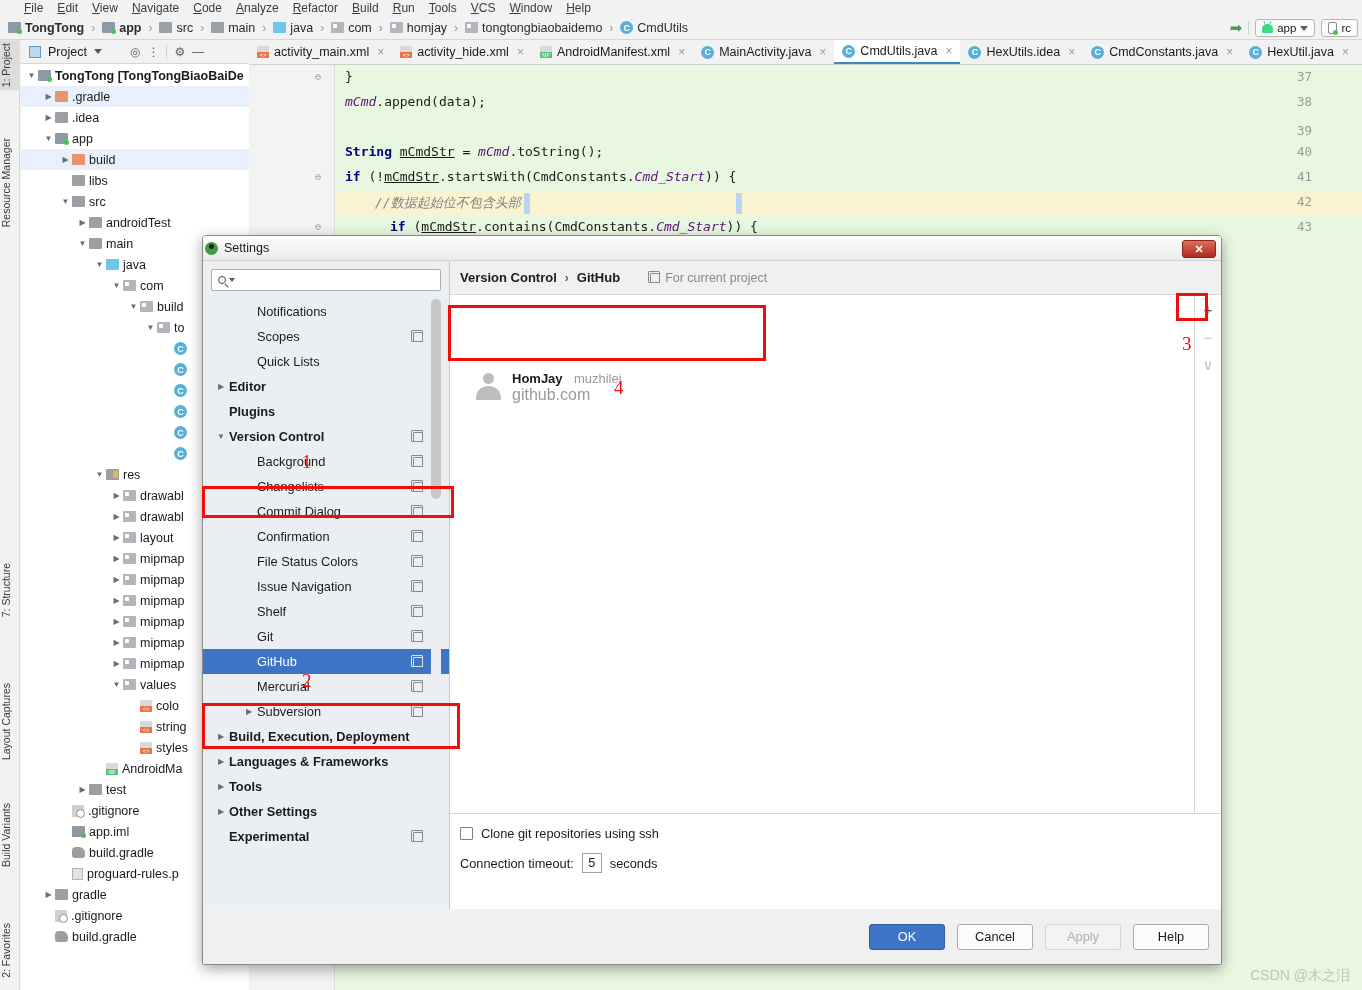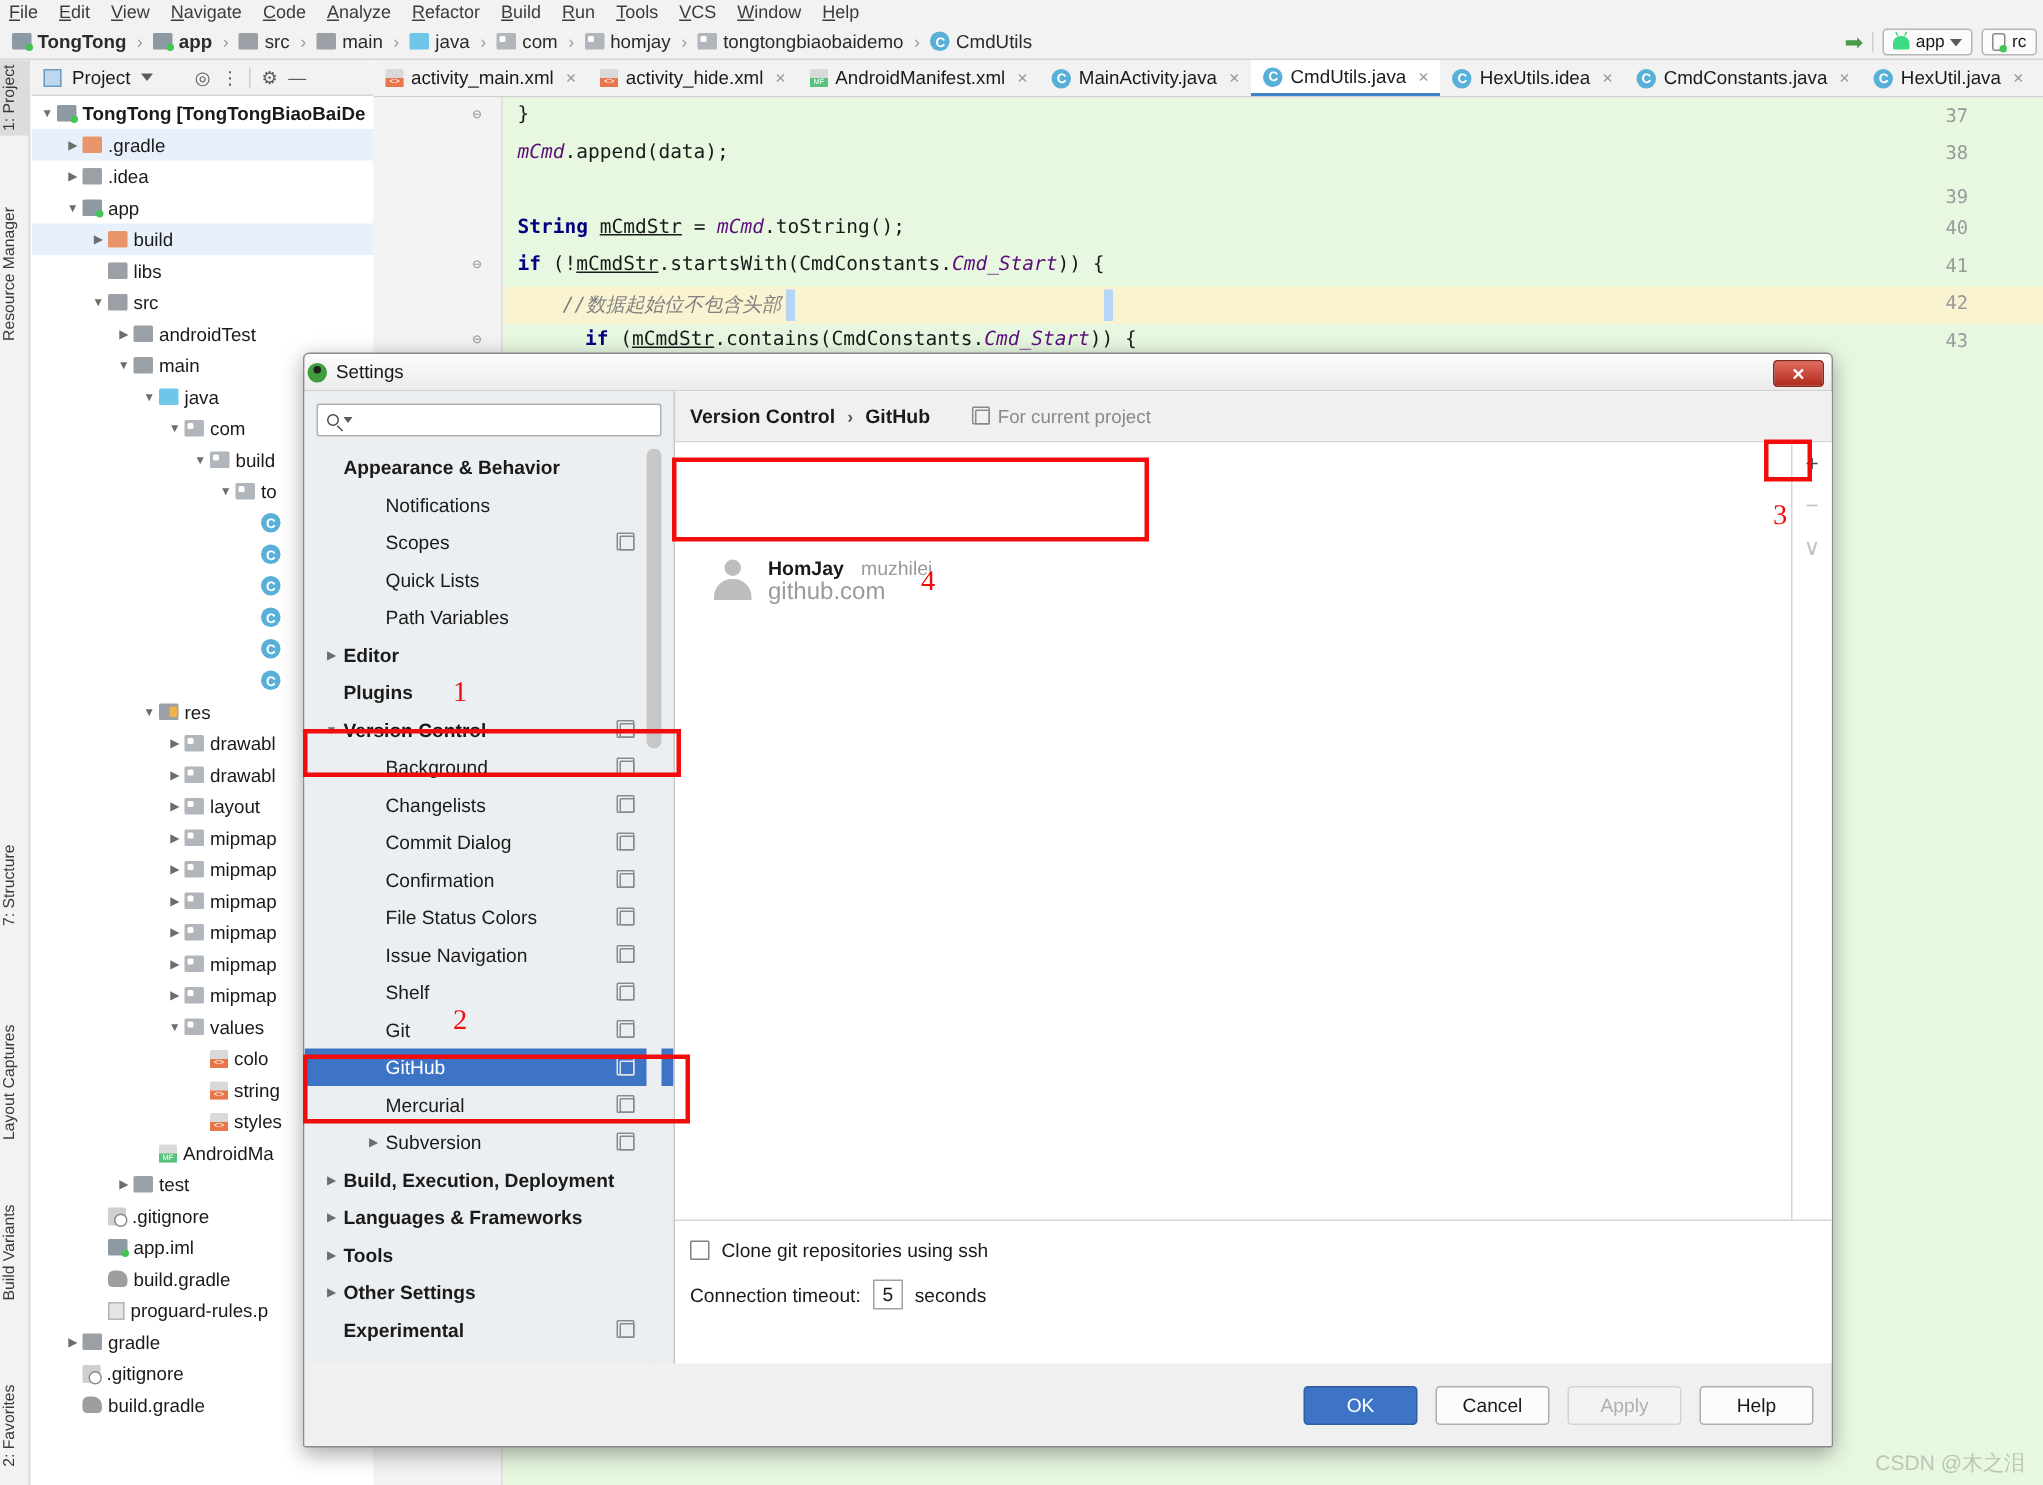--- a/index.html
+++ b/index.html
@@ -13,21 +13,21 @@
     position:relative;
     color:#1a1a1a;
   }
 
   
   #ide { position:absolute; inset:0; background:#f2f2f2; }
 
   .menubar {
     position:absolute; top:0; left:0; width:1362px; height:16px;
     background:#f2f2f2; overflow:hidden;
-    display:flex; align-items:flex-end; padding-left:6px; gap:14px;
+    display:flex; align-items:flex-end; padding-left:24px; gap:14px;
   }
   .menubar .mi {
     font-size:12px; color:#3c3c3c; line-height:11px;
     position:relative; top:-2px; white-space:nowrap;
   }
   .menubar .mi u { text-decoration:underline; }
 
   
   .navbar {
     position:absolute; top:16px; left:0; width:1362px; height:24px;
@@ -625,40 +625,32 @@
 
       <div class="dlg-left">
         <div class="searchwrap">
           <div class="searchbox">
             <span class="maglass"></span>
             <span class="tinycaret"></span>
             <input value="" placeholder="" style="">
           </div>
         </div>
         <div class="stree" id="stree">
-          <div class="srow bold" style="padding-left: 10px;">
-              <span class="sarrow"></span>
-              <span class="stext">Appearance &amp; Behavior</span>
-            </div>
             <div class="srow" style="padding-left: 38px;">
               <span class="sarrow"></span>
               <span class="stext">Notifications</span>
             </div>
             <div class="srow" style="padding-left: 38px;">
               <span class="sarrow"></span>
               <span class="stext">Scopes</span>
               <span class="copyic"></span>
             </div>
             <div class="srow" style="padding-left: 38px;">
               <span class="sarrow"></span>
               <span class="stext">Quick Lists</span>
-            </div>
-            <div class="srow" style="padding-left: 38px;">
-              <span class="sarrow"></span>
-              <span class="stext">Path Variables</span>
             </div>
             <div class="srow bold" style="padding-left: 10px;">
               <span class="sarrow">▶</span>
               <span class="stext">Editor</span>
             </div>
             <div class="srow bold" style="padding-left: 10px;">
               <span class="sarrow"></span>
               <span class="stext">Plugins</span>
             </div>
             <div class="srow bold" style="padding-left: 10px;">

